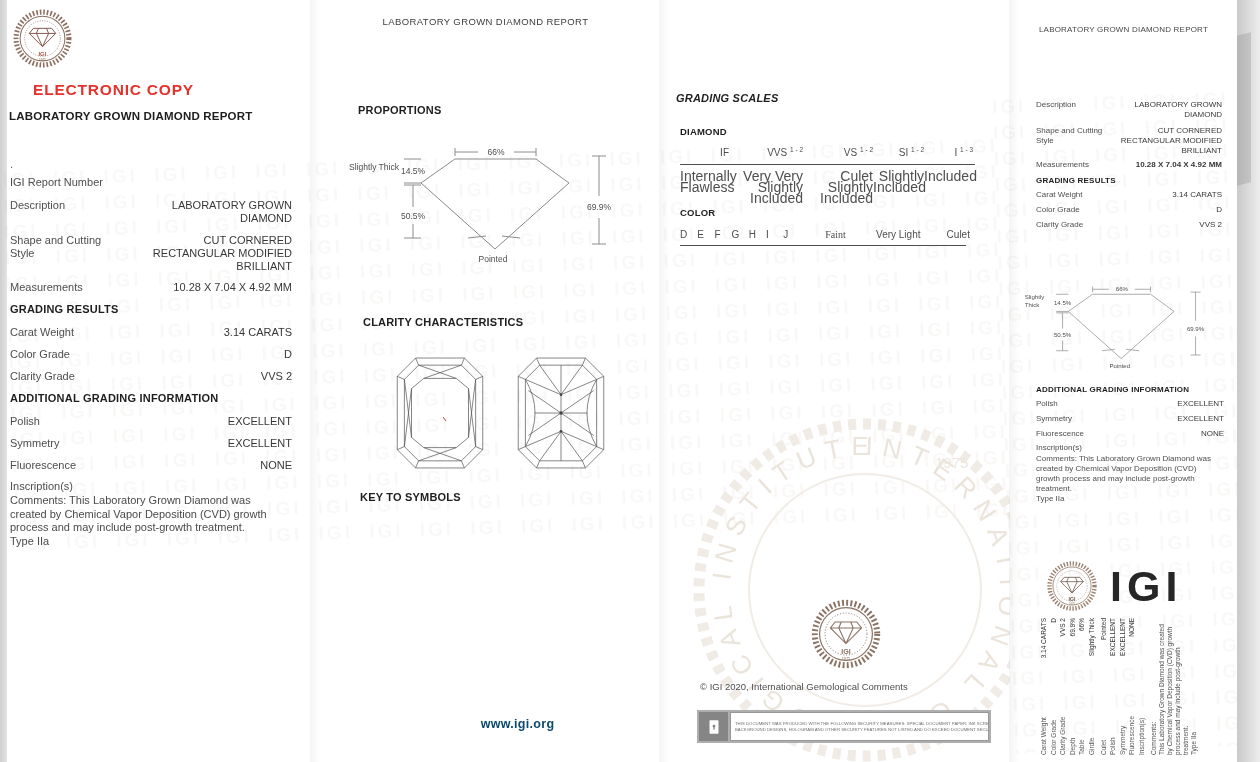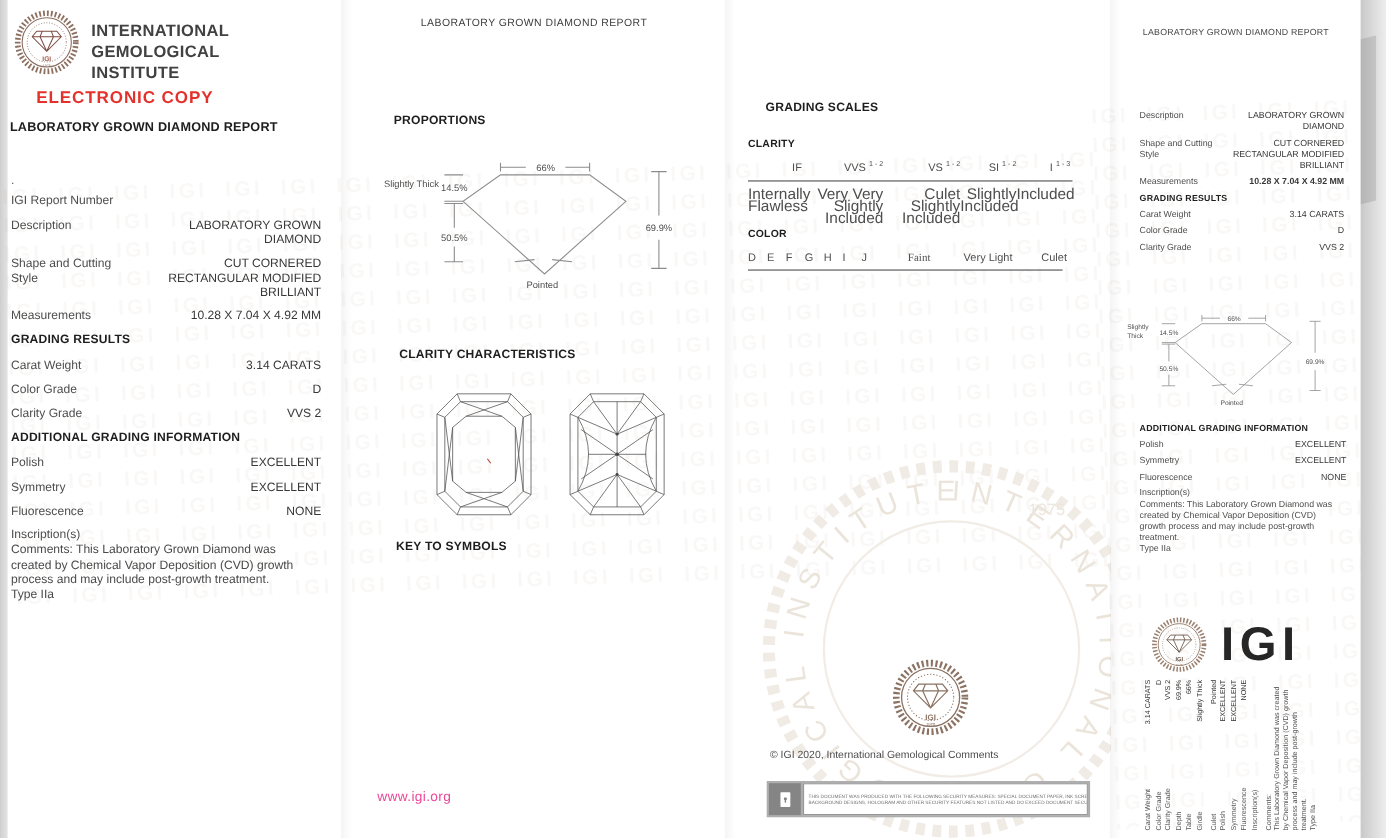--- a/index.html
+++ b/index.html
@@ -52,27 +52,27 @@
     font-size:9.5px; color:#3c3c3c; letter-spacing:.4px; }
   .prop-heading { position:absolute; left:47px; top:104px; }
   .profile-svg { position:absolute; left:34px; top:138px; width:305px; height:135px; }
   svg text { font-family:"Liberation Sans", sans-serif; }
   .cc-heading { position:absolute; left:52px; top:316px; }
   .plot { position:absolute; top:356px; width:90px; height:114px; }
   .plotA { left:84px; } .plotB { left:205px; }
   .kts-heading { position:absolute; left:49px; top:491px; }
   .kts-lines { position:absolute; left:60px; top:511px; font-size:10px; color:#333;
     line-height:13px; }
-  .website { position:absolute; left:32px; top:717px; width:100%; text-align:left;
-    font-weight:normal; font-size:12.5px; color:#ec4899; letter-spacing:.3px; }
+  .website { position:absolute; left:32px; top:717px; width:100%; text-align:center;
+    font-weight:bold; font-size:12.5px; color:#0c4a6e; letter-spacing:.3px; }
 
   
   .p3-title { position:absolute; left:0; top:13px; width:100%; text-align:center;
     font-size:9.5px; line-height:13px; color:#3c3c3c; letter-spacing:.4px; z-index:2; }
-  .gs-heading { position:absolute; left:36px; top:92px; z-index:2; }
+  .gs-heading { position:absolute; left:16px; top:92px; z-index:2;font-style:italic; }
   .cl-heading { position:absolute; left:20px; top:126px; font-size:9.5px; z-index:2; }
   .cl-table { position:absolute; left:20px; top:146px; width:296px; z-index:2;text-align:right; }
   .cl-codes { display:flex; }
   .cl-code { font-size:10px; color:#4e4e4e; }
   .cl-code sup { font-size:6.5px; }
   .cw1{width:49px}.cw2{width:74px}.cw3{width:70px}.cw4{width:51px}.cw5{width:49px}
   .cl-rule { border-top:1.5px solid #4e4e4e; margin-top:6px; width:295px; }
   .cl-descs { display:flex; margin-top:6px; }
   .cl-desc { font-size:14px; line-height:11px; color:#4e4e4e; white-space:pre-line; }
   .co-heading { position:absolute; left:20px; top:207px; font-size:9.5px; z-index:2; }
@@ -132,23 +132,20 @@
 
     <section class="panel p1">
       <svg class="p1-seal" viewBox="0 0 60 60">
         <circle cx="30" cy="30" r="26" fill="none" stroke="#8d6f60" stroke-width="5" stroke-dasharray="1.6,1.9"></circle>
         <circle cx="30" cy="30" r="22" fill="none" stroke="#8d6f60" stroke-width="1"></circle>
         <circle cx="30" cy="30" r="17.5" fill="none" stroke="#8d6f60" stroke-width="0.8" stroke-dasharray="0.9,1.5"></circle>
         <path d="M21,20 H39 L43,25 L30,38 L17,25 Z M17,25 H43 M26,20 L24,25 M34,20 L36,25 M24,25 L30,38 M36,25 L30,38" stroke="#7d4b42" stroke-width="0.9" fill="none"></path>
         <text x="30" y="47" font-size="6" font-weight="bold" text-anchor="middle" fill="#a0584c">IGI</text>
         <text x="30" y="52" font-size="3.2" text-anchor="middle" fill="#8d6f60">1975</text>
       </svg>
-      <div class="org-name pre">INTERNATIONAL
-GEMOLOGICAL
-INSTITUTE</div>
       <div class="electronic">ELECTRONIC COPY</div>
       <div class="p1-heading hbold">LABORATORY GROWN DIAMOND REPORT</div>
 
       <div class="p1-body">
         <div class="dotline">.</div>
         <div class="row mb10">
           <span class="lbl">IGI Report Number</span>
           <span class="val"></span>
         </div>
         <div class="row mb9">
@@ -252,21 +249,21 @@
         </g>
       </svg>
 
       <div class="kts-heading hbold">KEY TO SYMBOLS</div>
       <div class="website">www.igi.org</div>
     </section>
     <div class="fold fold2"></div>
 
     <section class="panel p3">
       <div class="gs-heading hbold">GRADING SCALES</div>
-      <div class="cl-heading hbold">CLARITY</div>
+      <div class="cl-heading hbold">DIAMOND</div>
 
       <div class="cl-table">
         <div class="cl-codes">
           <span class="cl-code cw1"><span>IF</span><sup></sup></span>
           <span class="cl-code cw2"><span>VVS</span> <sup>1 - 2</sup></span>
           <span class="cl-code cw3"><span>VS</span> <sup>1 - 2</sup></span>
           <span class="cl-code cw4"><span>SI</span> <sup>1 - 2</sup></span>
           <span class="cl-code cw5"><span>I</span> <sup>1 - 3</sup></span>
         </div>
         <div class="cl-rule"></div>

